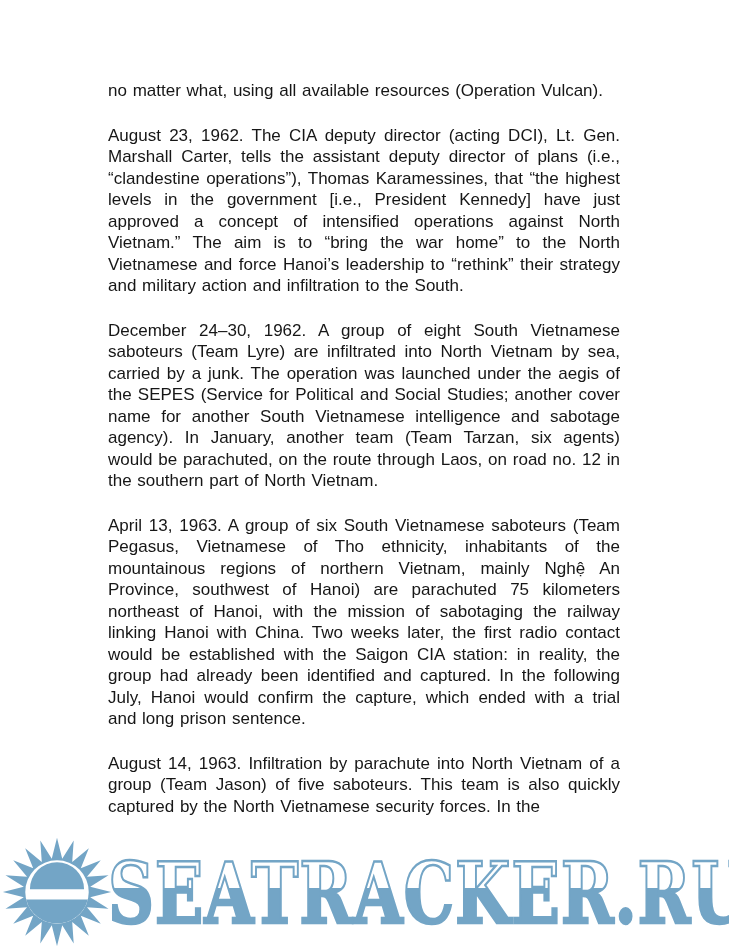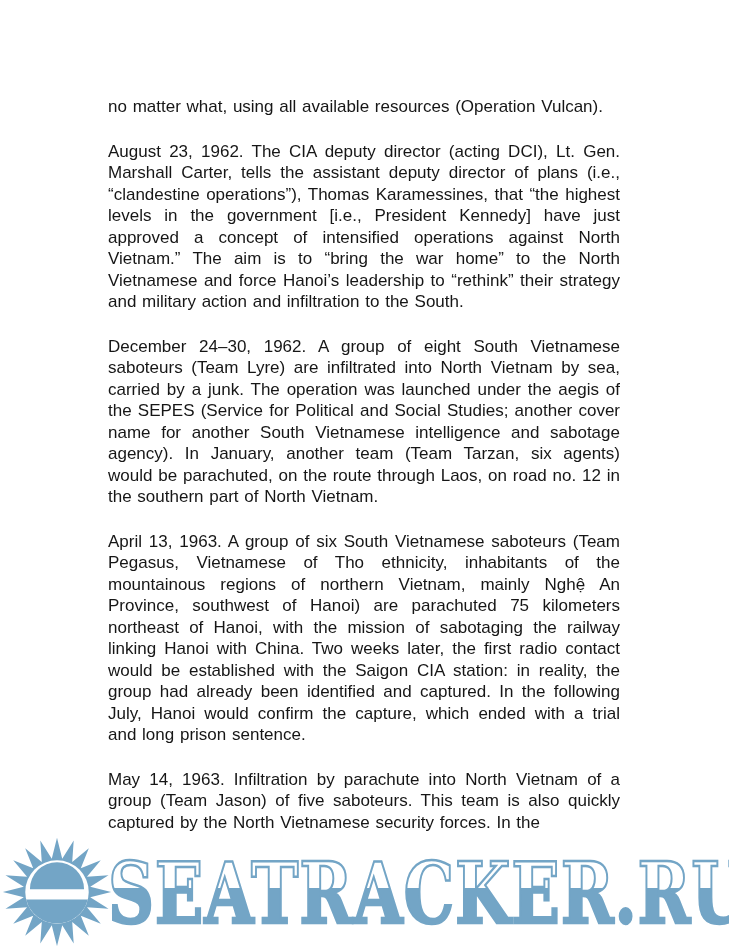--- a/index.html
+++ b/index.html
@@ -9,21 +9,21 @@
     width:729px;height:946px;
     background:#ffffff;
     overflow:hidden;
     font-family:"Liberation Sans", sans-serif;
   }
   .text-col{
     position:absolute;
     left:108px;top:80px;width:512px;
   }
   .para{
-    margin:16px 0 23px 0;
+    margin:0 0 23px 0;
     font-size:17px;
     line-height:21.5px;
     text-align:justify;
     color:#161616;
     word-spacing:1px;
   }
   .para .lead{font-weight:normal;}
   
   .watermark{position:absolute;left:0;top:0;width:729px;height:946px;pointer-events:none;}
   .sun-logo{position:absolute;left:1px;top:836px;width:112px;height:112px;}
@@ -53,21 +53,21 @@
 </head>
 <body>
 
 <div class="page">
 
   <main class="text-col">
     <p class="para"><b class="lead"></b><span>no matter what, using all available resources (Operation Vulcan).</span></p>
     <p class="para"><b class="lead">August 23, 1962.</b><span> The CIA deputy director (acting DCI), Lt. Gen. Marshall Carter, tells the assistant deputy director of plans (i.e., “clandestine operations”), Thomas Karamessines, that “the highest levels in the government [i.e., President Kennedy] have just approved a concept of intensified operations against North Vietnam.” The aim is to “bring the war home” to the North Vietnamese and force Hanoi’s leadership to “rethink” their strategy and military action and infiltration to the South.</span></p>
     <p class="para"><b class="lead">December 24–30, 1962.</b><span> A group of eight South Vietnamese saboteurs (Team Lyre) are infiltrated into North Vietnam by sea, carried by a junk. The operation was launched under the aegis of the SEPES (Service for Political and Social Studies; another cover name for another South Vietnamese intelligence and sabotage agency). In January, another team (Team Tarzan, six agents) would be parachuted, on the route through Laos, on road no. 12 in the southern part of North Vietnam.</span></p>
     <p class="para"><b class="lead">April 13, 1963.</b><span> A group of six South Vietnamese saboteurs (Team Pegasus, Vietnamese of Tho ethnicity, inhabitants of the mountainous regions of northern Vietnam, mainly Nghệ An Province, southwest of Hanoi) are parachuted 75 kilometers northeast of Hanoi, with the mission of sabotaging the railway linking Hanoi with China. Two weeks later, the first radio contact would be established with the Saigon CIA station: in reality, the group had already been identified and captured. In the following July, Hanoi would confirm the capture, which ended with a trial and long prison sentence.</span></p>
-    <p class="para"><b class="lead">May 14, 1963.</b><span> Infiltration by parachute into North Vietnam of a group (Team Jason) of five saboteurs. This team is also quickly captured by the North Vietnamese security forces. In the</span></p>
+    <p class="para"><b class="lead">August 14, 1963.</b><span> Infiltration by parachute into North Vietnam of a group (Team Jason) of five saboteurs. This team is also quickly captured by the North Vietnamese security forces. In the</span></p>
   </main>
 
   <div class="watermark">
     <svg class="sun-logo" viewBox="0 0 120 120" xmlns="http://www.w3.org/2000/svg">
       <polygon id="sun-rays" fill="#73a5c6" points="118.0 60.0 95.6 65.6 115.2 77.9 92.1 76.3 106.9 94.1 85.5 85.5 94.1 106.9 76.3 92.1 77.9 115.2 65.6 95.6 60.0 118.0 54.4 95.6 42.1 115.2 43.7 92.1 25.9 106.9 34.5 85.5 13.1 94.1 27.9 76.3 4.8 77.9 24.4 65.6 2.0 60.0 24.4 54.4 4.8 42.1 27.9 43.7 13.1 25.9 34.5 34.5 25.9 13.1 43.7 27.9 42.1 4.8 54.4 24.4 60.0 2.0 65.6 24.4 77.9 4.8 76.3 27.9 94.1 13.1 85.5 34.5 106.9 25.9 92.1 43.7 115.2 42.1 95.6 54.4"></polygon>
       <circle cx="60" cy="60" r="34" fill="#ffffff"></circle>
       <path d="M 31 57 A 29 29 0 0 1 89 57 Z" fill="#73a5c6"></path>
       <path d="M 27 68 A 34 34 0 0 0 93 68 Z" fill="#73a5c6"></path>
     </svg>
     <div class="wm-text">

